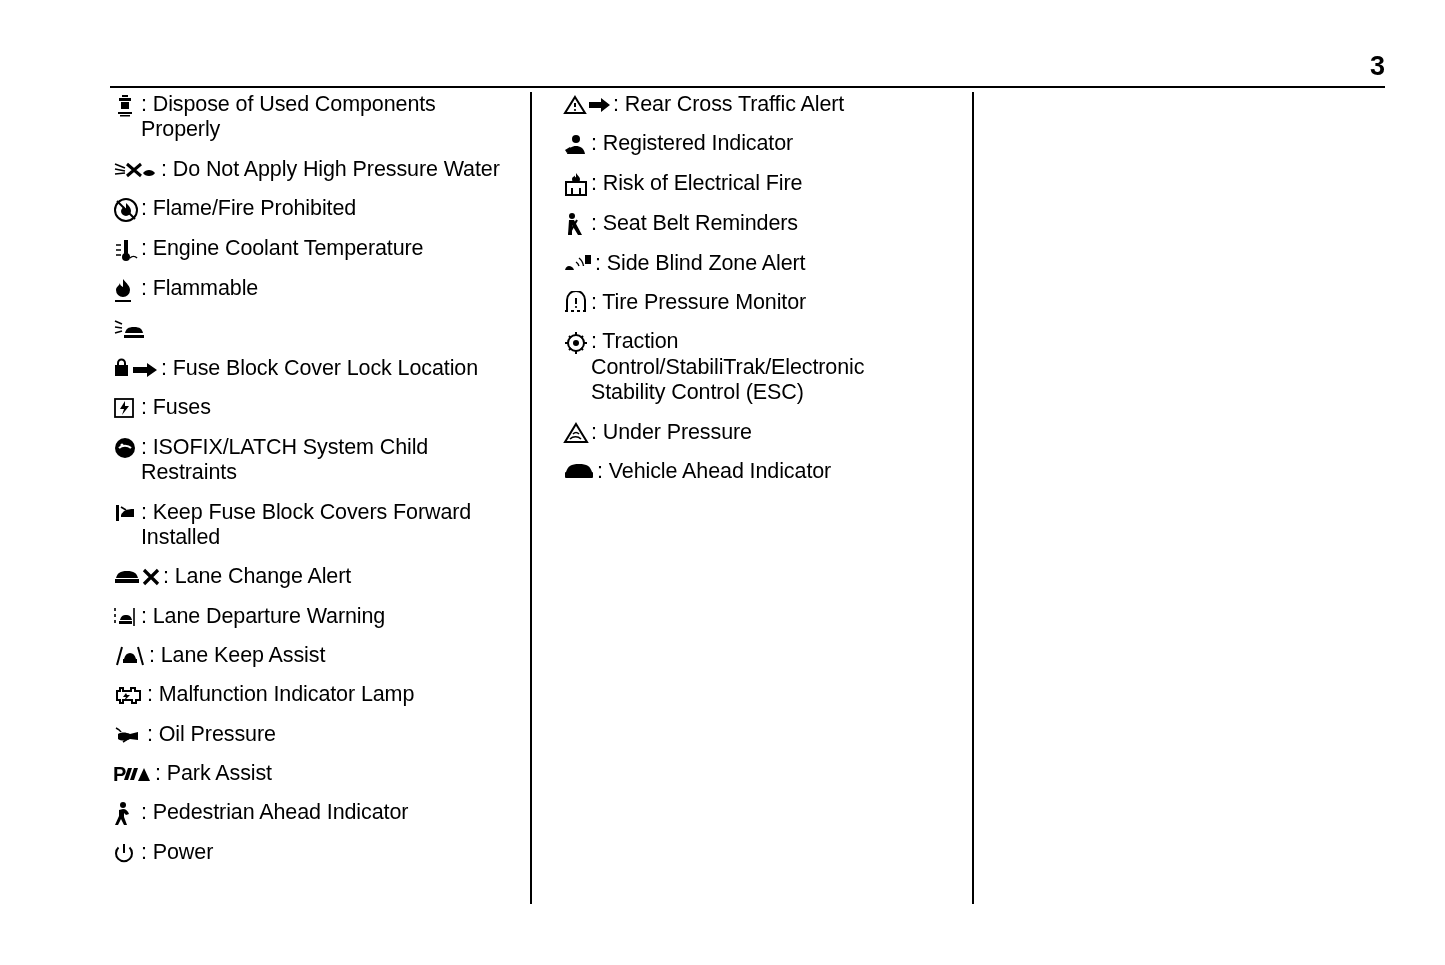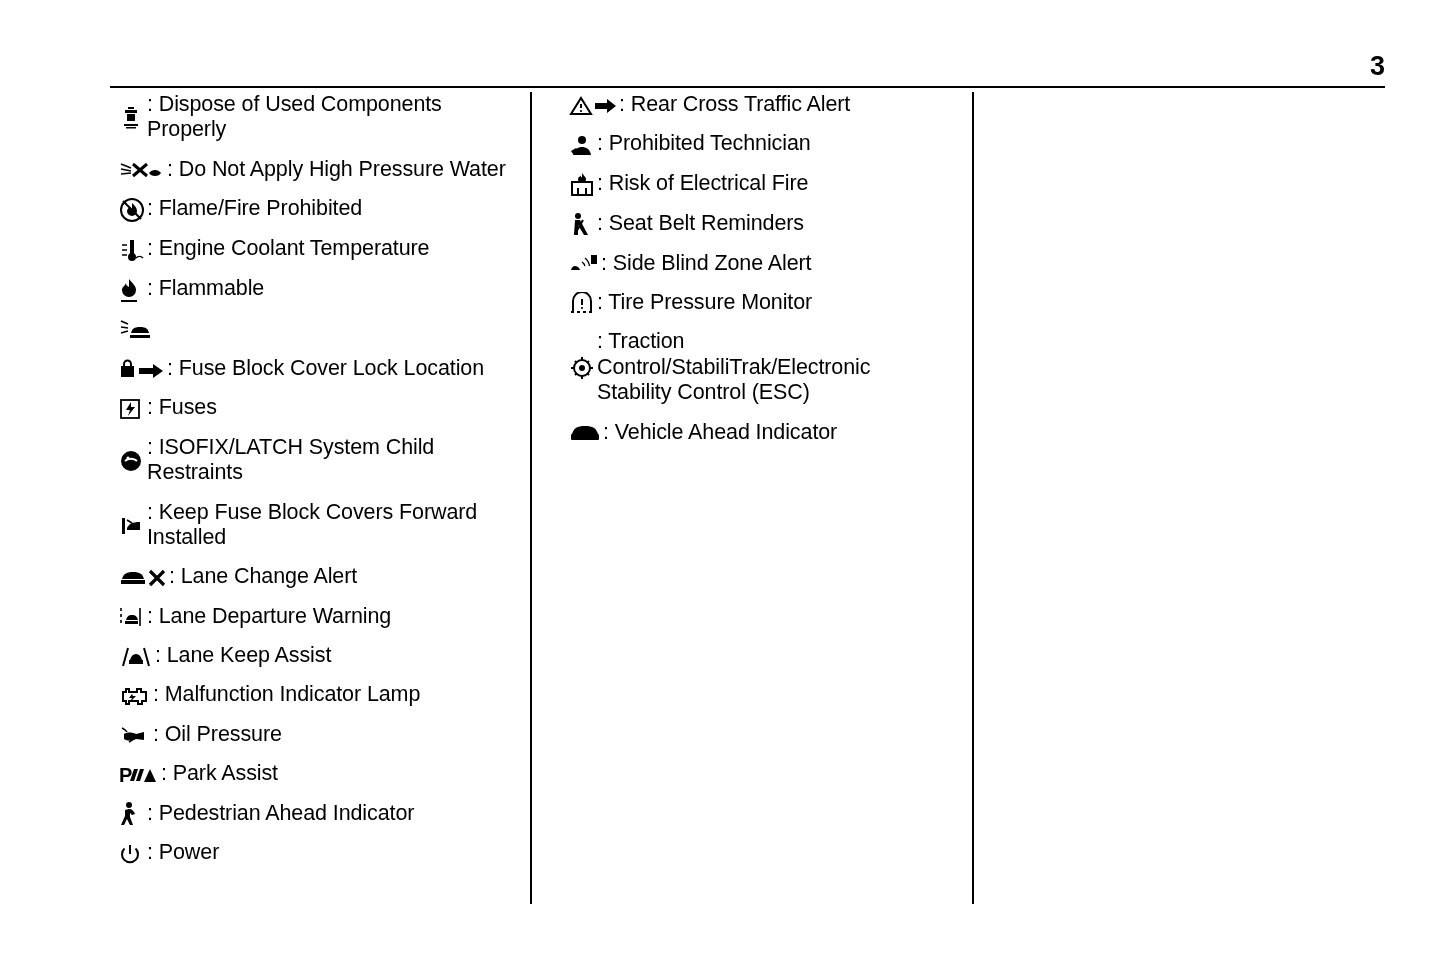--- a/index.html
+++ b/index.html
@@ -63,22 +63,22 @@
   .col {
     position: relative;
     box-sizing: border-box;
   }
   .col-1 { width: 420px; padding-right: 24px; }
   .col-2 { width: 442px; padding-left: 28px; padding-right: 29px; border-left: 2px solid #000; }
   .col-3 { width: 410px; padding-left: 28px; border-left: 2px solid #000; }
 
   .entry {
     display: flex;
-    align-items: center;
-    margin: 0 0 14px 9px;
+    align-items: flex-start;
+    margin: 0 0 14px 3px;
     line-height: 1.18;
   }
   .entry .sym {
     flex: 0 0 auto;
     min-width: 26px;
     font-size: 23px;
     line-height: 1.1;
     display: inline-flex;
     align-items: center;
     justify-content: flex-start;
@@ -324,21 +324,21 @@
       </div>
 
       <div class="entry">
         <span class="sym">
           <svg width="26" height="24" viewBox="0 0 26 24">
             <circle cx="13" cy="7" r="4" fill="#000"></circle>
             <path d="M4 22c1-6 5-8 9-8s8 2 9 8z" fill="#000"></path>
             <path d="M2 18l5-3 2 3-5 3z" fill="#000"></path>
           </svg>
         </span>
-        <span class="txt">: Prohibited Technician</span>
+        <span class="txt">: Registered Indicator</span>
       </div>
 
 
       <div class="entry">
         <span class="sym">
           <svg width="26" height="26" viewBox="0 0 26 26">
             <rect x="3" y="10" width="20" height="13" fill="none" stroke="#000" stroke-width="2"></rect>
             <path d="M9 23v-7M17 23v-7" stroke="#000" stroke-width="2"></path>
             <path d="M13 1c2 3 4 4 4 6a4 4 0 0 1-8 0c0-2 2-2 2.5-3.5.5 1.5 1 1.5 1.5 2C13 4 13 3 13 1z" fill="#000"></path>
           </svg>
@@ -386,20 +386,30 @@
           <svg width="26" height="26" viewBox="0 0 26 26">
             <circle cx="13" cy="13" r="8" fill="none" stroke="#000" stroke-width="2"></circle>
             <path d="M13 5V2M13 24v-3M5 13H2M24 13h-3" stroke="#000" stroke-width="2"></path>
             <path d="M8 8l-2-2M18 18l2 2M18 8l2-2M8 18l-2 2" stroke="#000" stroke-width="2"></path>
             <circle cx="13" cy="13" r="3" fill="#000"></circle>
           </svg>
         </span>
         <span class="txt">: Traction Control/StabiliTrak/Electronic Stability Control (ESC)</span>
       </div>
 
+      <div class="entry">
+        <span class="sym">
+          <svg width="26" height="24" viewBox="0 0 26 24">
+            <path d="M13 3 L24 21 H2z" fill="none" stroke="#000" stroke-width="2"></path>
+            <path d="M7 18c3-3 8-3 11 0" stroke="#000" stroke-width="1.6" fill="none"></path>
+            <path d="M10 13c2-2 4-2 6 0" stroke="#000" stroke-width="1.6" fill="none"></path>
+          </svg>
+        </span>
+        <span class="txt">: Under Pressure</span>
+      </div>
 
       <div class="entry">
         <span class="sym">
           <svg width="32" height="22" viewBox="0 0 32 22">
             <path d="M3 12c2-6 5-8 13-8s11 2 13 8z" fill="#000"></path>
             <rect x="2" y="12" width="28" height="6" rx="1" fill="#000"></rect>
           </svg>
         </span>
         <span class="txt">: Vehicle Ahead Indicator</span>
       </div>

